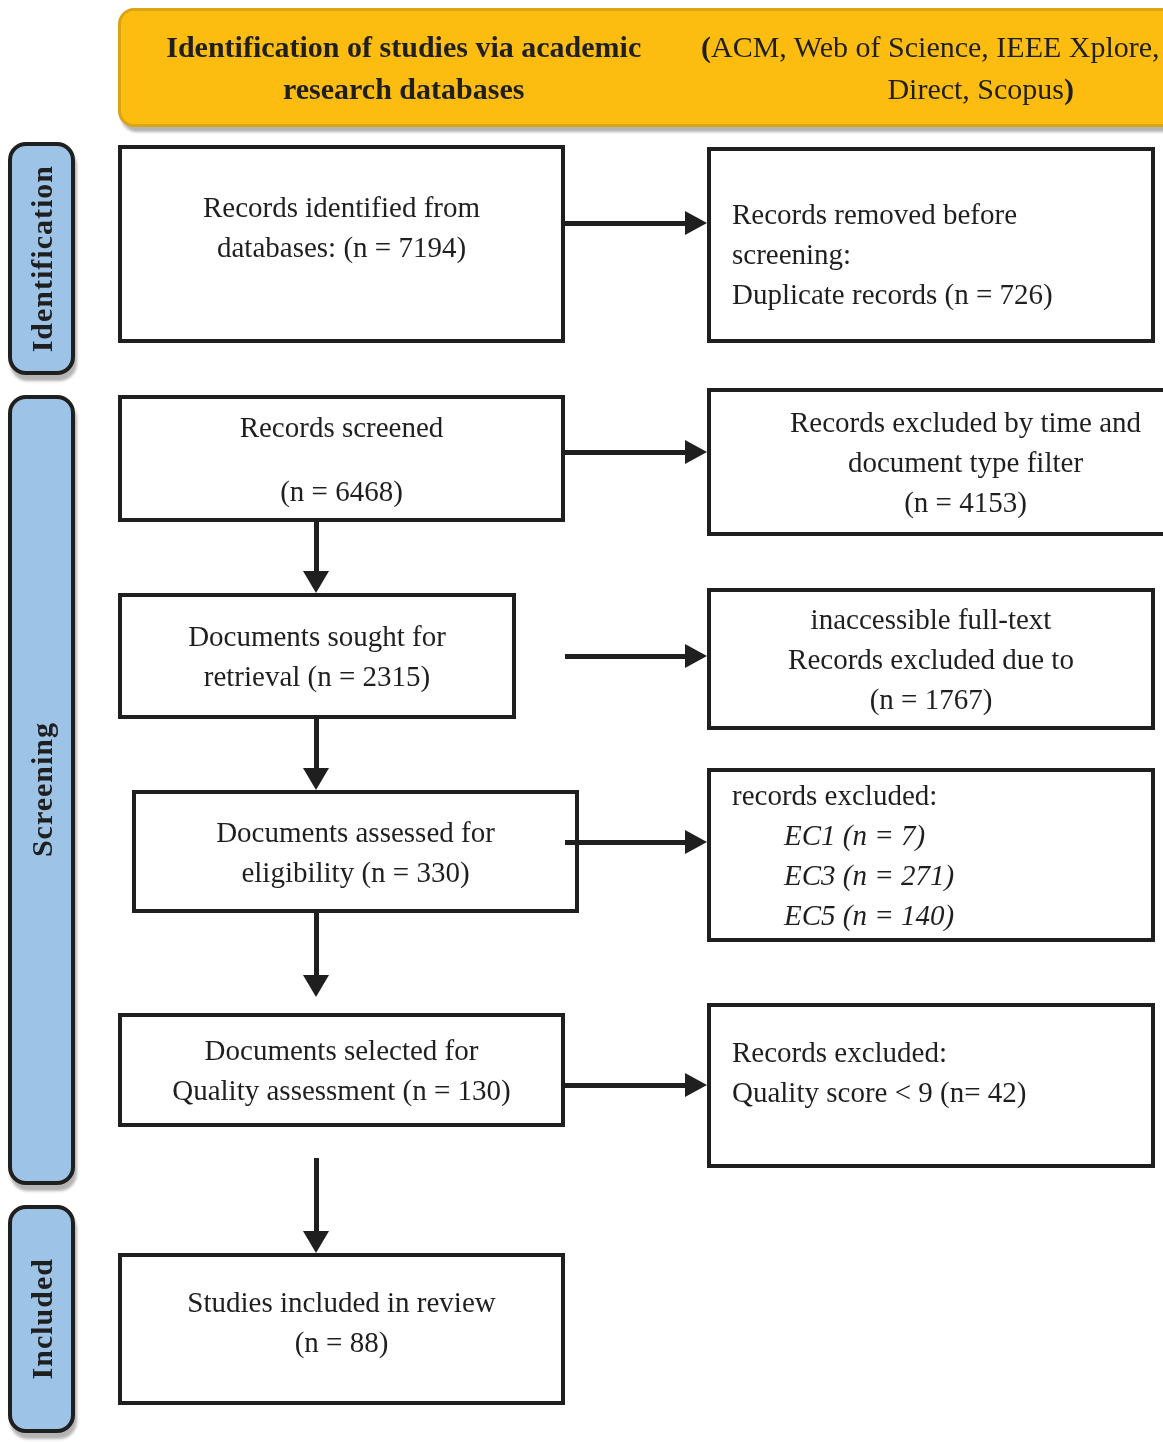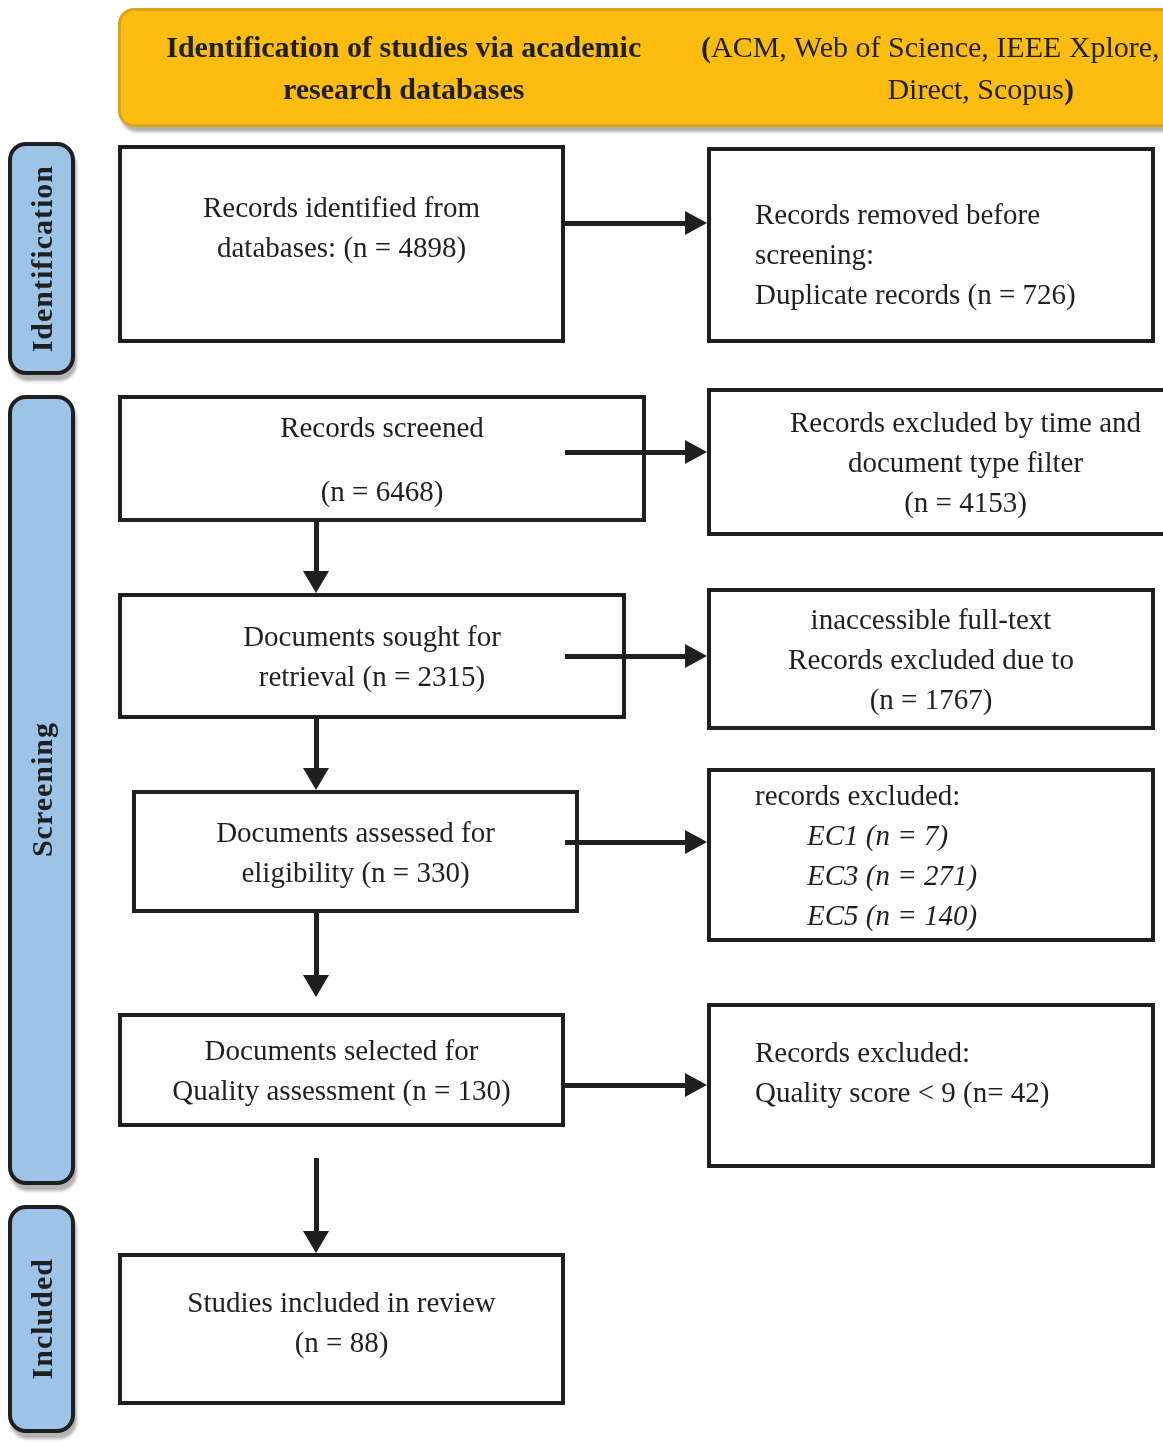--- a/index.html
+++ b/index.html
@@ -56,26 +56,26 @@
   
   .box {
     position: absolute;
     background: #ffffff;
     border: 4px solid var(--box_border, #1F1F1F);
     font-size: 29px;
     line-height: 40px;
     display: flex; flex-direction: column; justify-content: center;
   }
   .box.center { align-items: center; text-align: center; }
-  .box.left   { align-items: flex-start; text-align: left; padding-left: 44px; padding-right: 8px; }
+  .box.left   { align-items: flex-start; text-align: left; padding-left: 21px; padding-right: 8px; }
   .box.indent .line:not(:first-child) { padding-left: 52px; font-style: italic; }
 
   #b-l1 { left: 118px; top: 145px;  width: 447px; height: 198px; padding-bottom: 35px; }
-  #b-l2 { left: 118px; top: 395px;  width: 528px; height: 127px; gap: 24px; }
-  #b-l3 { left: 118px; top: 593px;  width: 508px; height: 126px; }
+  #b-l2 { left: 118px; top: 395px;  width: 447px; height: 127px; gap: 24px; }
+  #b-l3 { left: 118px; top: 593px;  width: 398px; height: 126px; }
   #b-l4 { left: 132px; top: 790px;  width: 447px; height: 123px; }
   #b-l5 { left: 118px; top: 997px;  width: 447px; height: 114px; margin-top: 16px; }
   #b-l6 { left: 118px; top: 1253px; width: 447px; height: 152px; padding-bottom: 14px; }
 
   #b-r1 { left: 707px; top: 147px;  width: 448px; height: 196px; padding-top: 18px; }
   #b-r2 { left: 707px; top: 388px;  width: 517px; height: 148px; }
   #b-r3 { left: 707px; top: 588px;  width: 448px; height: 142px; }
   #b-r4 { left: 707px; top: 768px;  width: 448px; height: 174px; }
   #b-r5 { left: 707px; top: 1003px; width: 448px; height: 165px; padding-bottom: 28px; }
 
@@ -128,21 +128,21 @@
   </div>
   <div class="side" id="side-screening">
     <span>Screening</span>
   </div>
   <div class="side" id="side-included">
     <span>Included</span>
   </div>
 
   <div class="box center" id="b-l1">
     <div class="line">Records identified from</div>
-    <div class="line">databases: (n = 4898)</div>
+    <div class="line">databases: (n = 7194)</div>
   </div>
   <div class="box center" id="b-l2">
     <div class="line">Records screened</div>
     <div class="line">(n = 6468)</div>
   </div>
   <div class="box center" id="b-l3">
     <div class="line">Documents sought for</div>
     <div class="line">retrieval (n = 2315)</div>
   </div>
   <div class="box center" id="b-l4">

